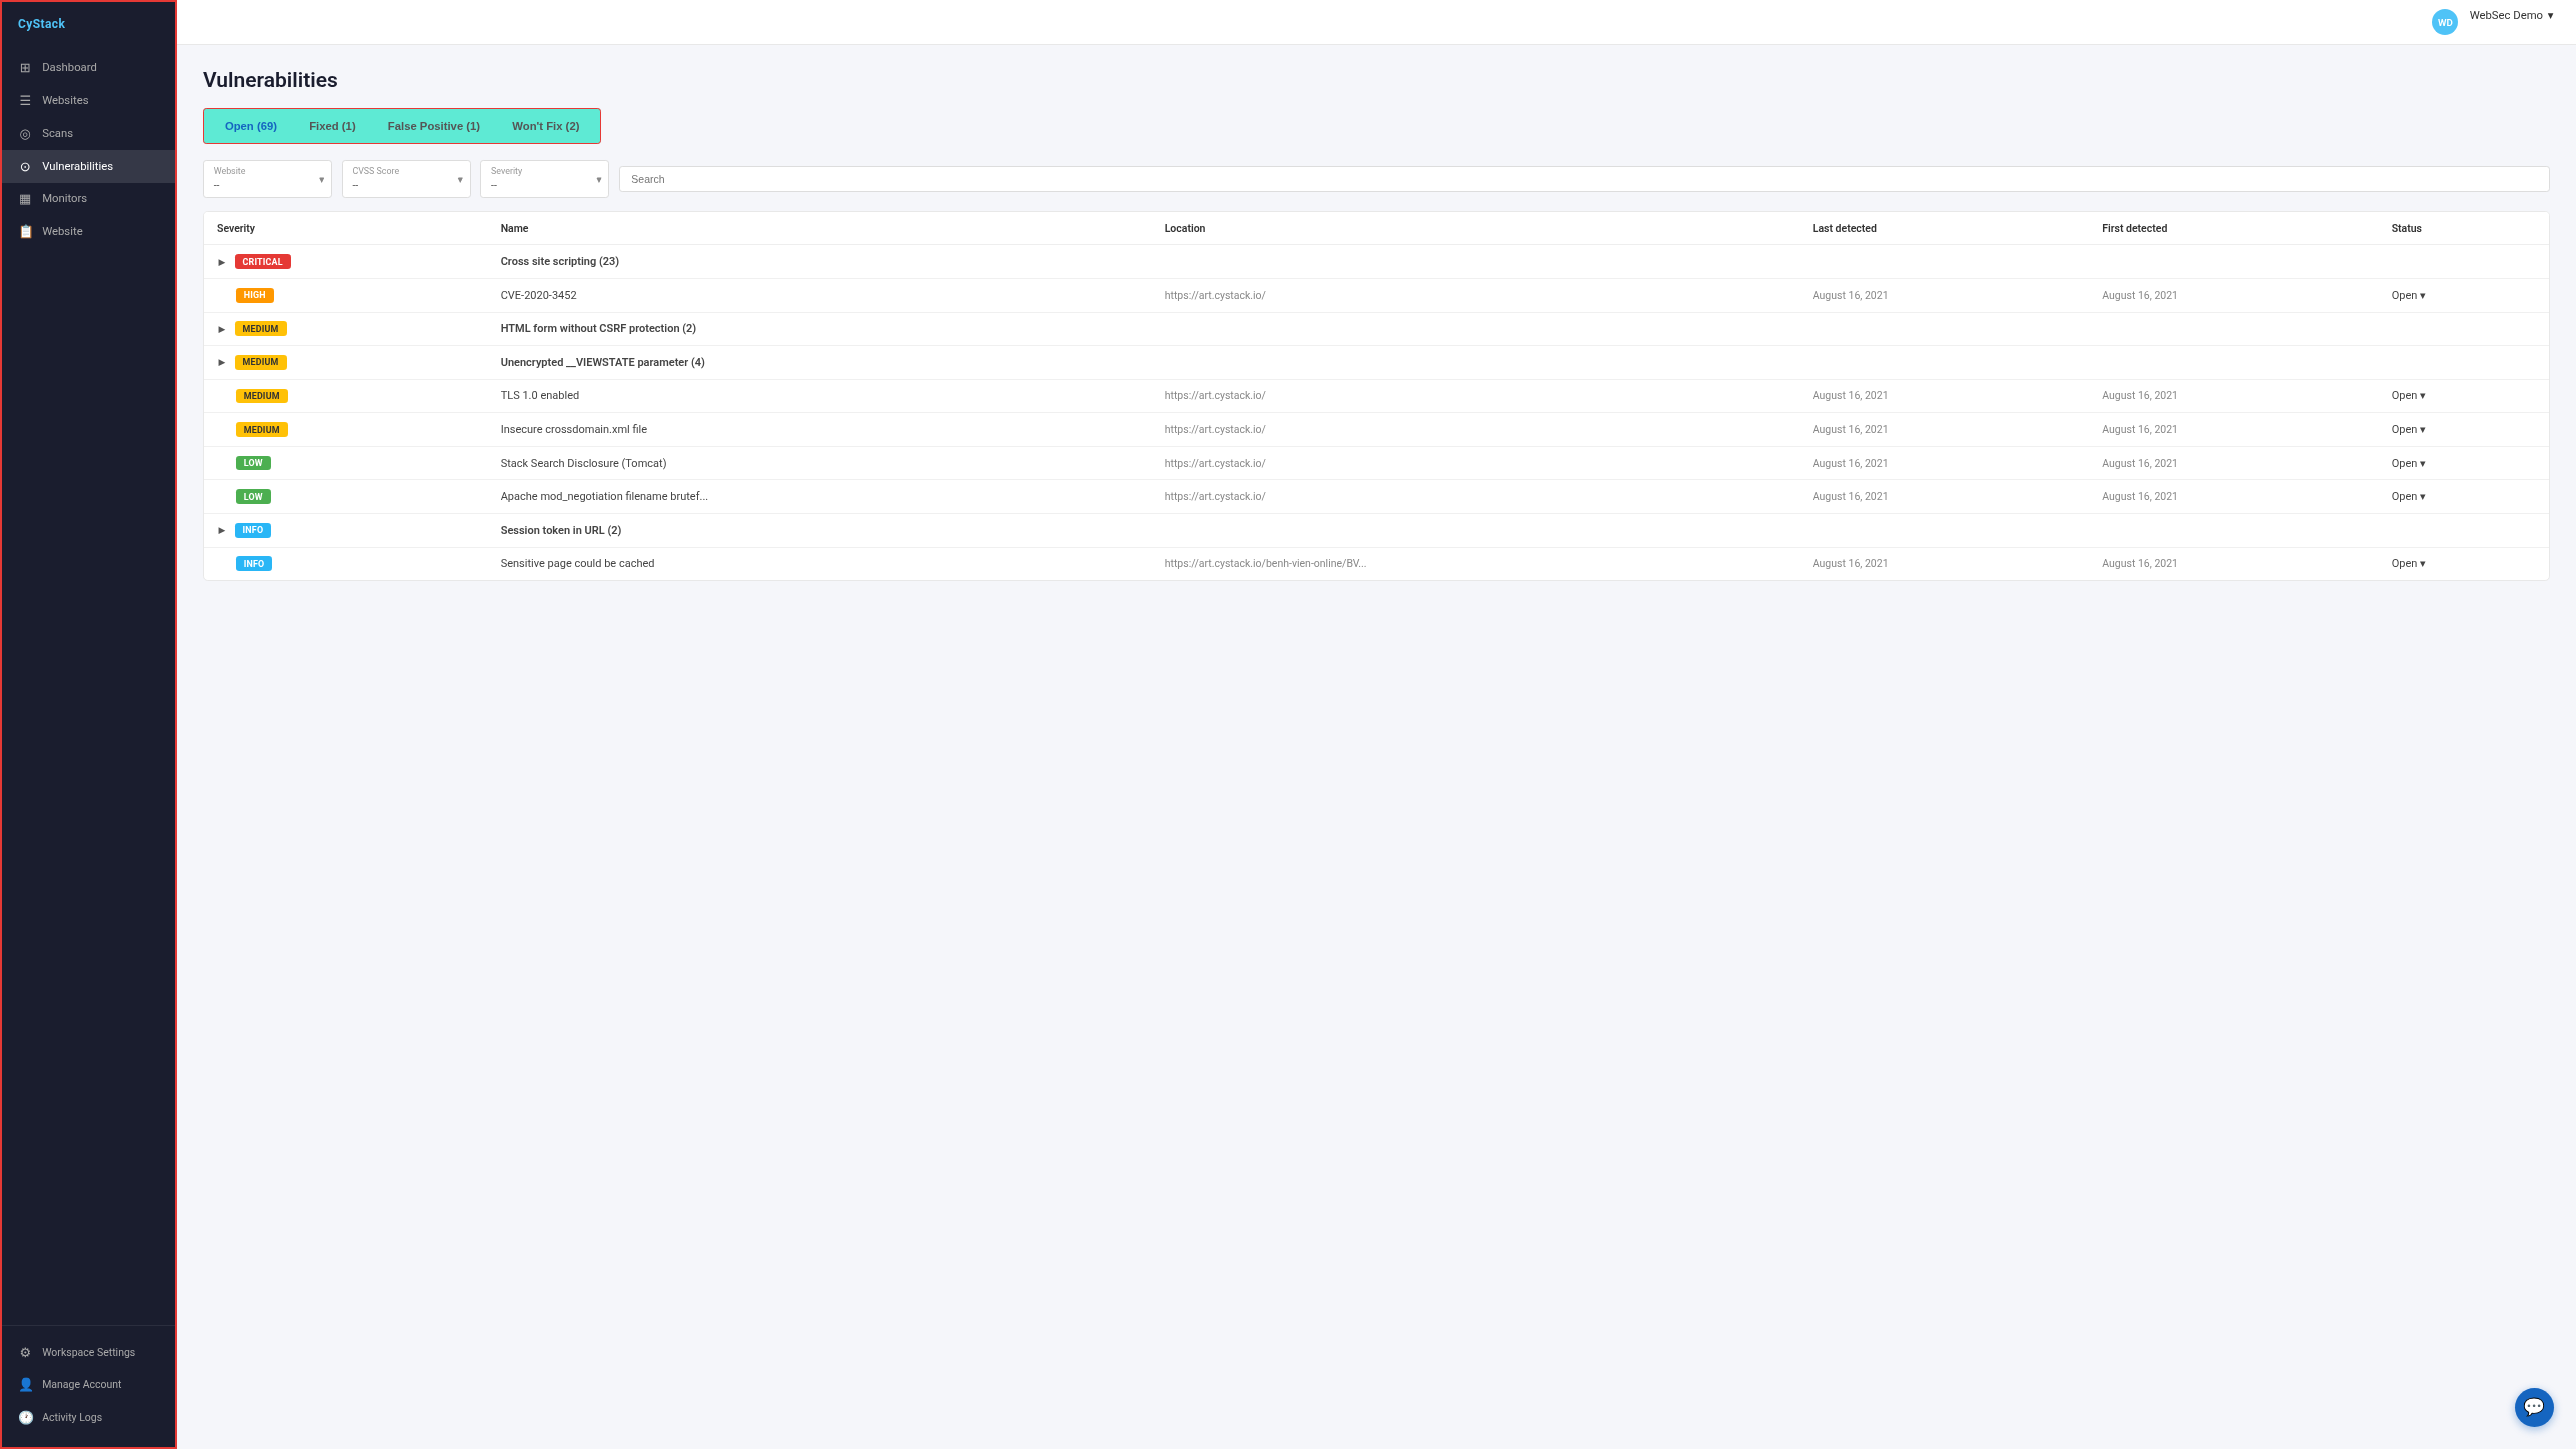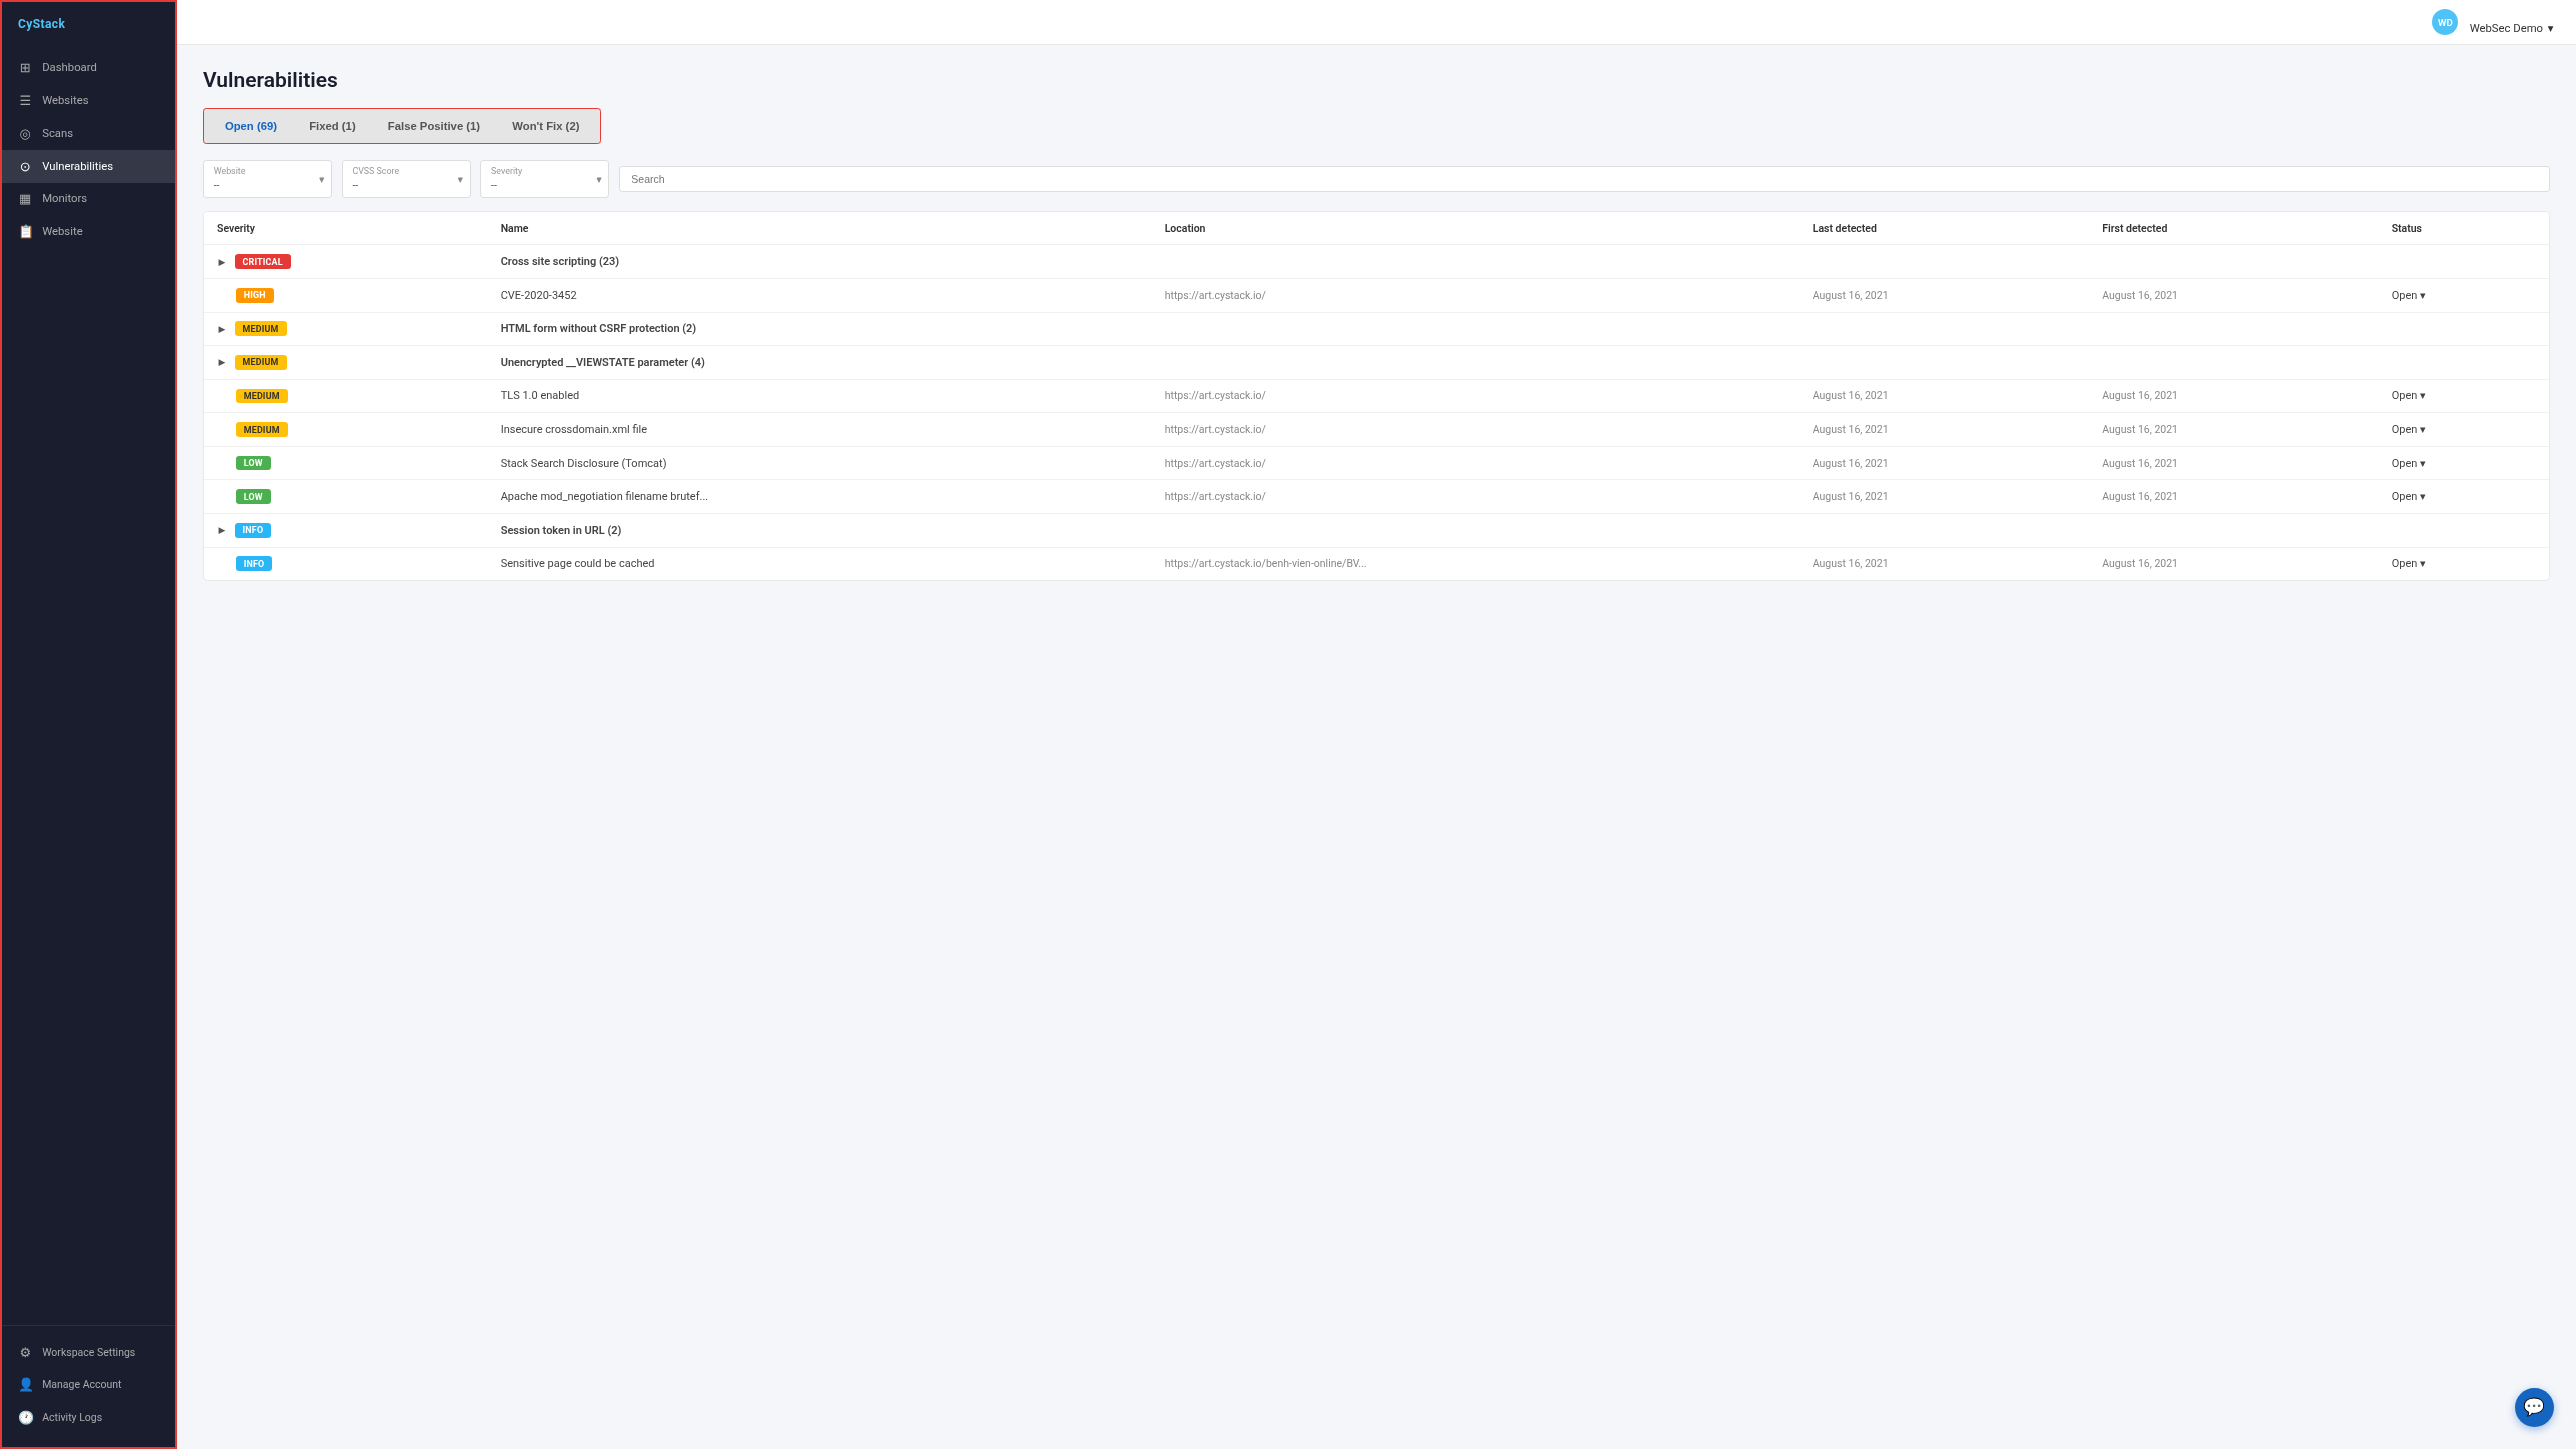--- a/index.html
+++ b/index.html
@@ -65,21 +65,21 @@
       color: #fff;
       display: flex;
       align-items: center;
       justify-content: center;
       font-size: 9.7px;
       font-weight: 600;
       margin-right: 6.4px;
     }
     .user-menu {
       display: flex;
-      align-items: flex-end;
+      align-items: flex-start;
       gap: 4.8px;
       cursor: pointer;
       font-size: 11.3px;
       color: #333;
     }
 
     .content {
       flex: 1;
       padding: 22.5px 26px;
       overflow-y: auto;
@@ -95,21 +95,21 @@
     
     .tabs-wrapper {
       position: relative;
       margin-bottom: 16px;
     }
     .tabs {
       display: flex;
       gap: 3.2px;
       border: 1.6px solid #e53935;
       border-radius: 3.2px;
-      background: #e5e5e5;
+      background: #5eead4;
       padding: 4.8px 6.4px;
       width: fit-content;
     }
     .tab-btn {
       padding: 6.4px 14.5px;
       border: none;
       background: none;
       cursor: pointer;
       font-size: 11.3px;
       color: #555;

